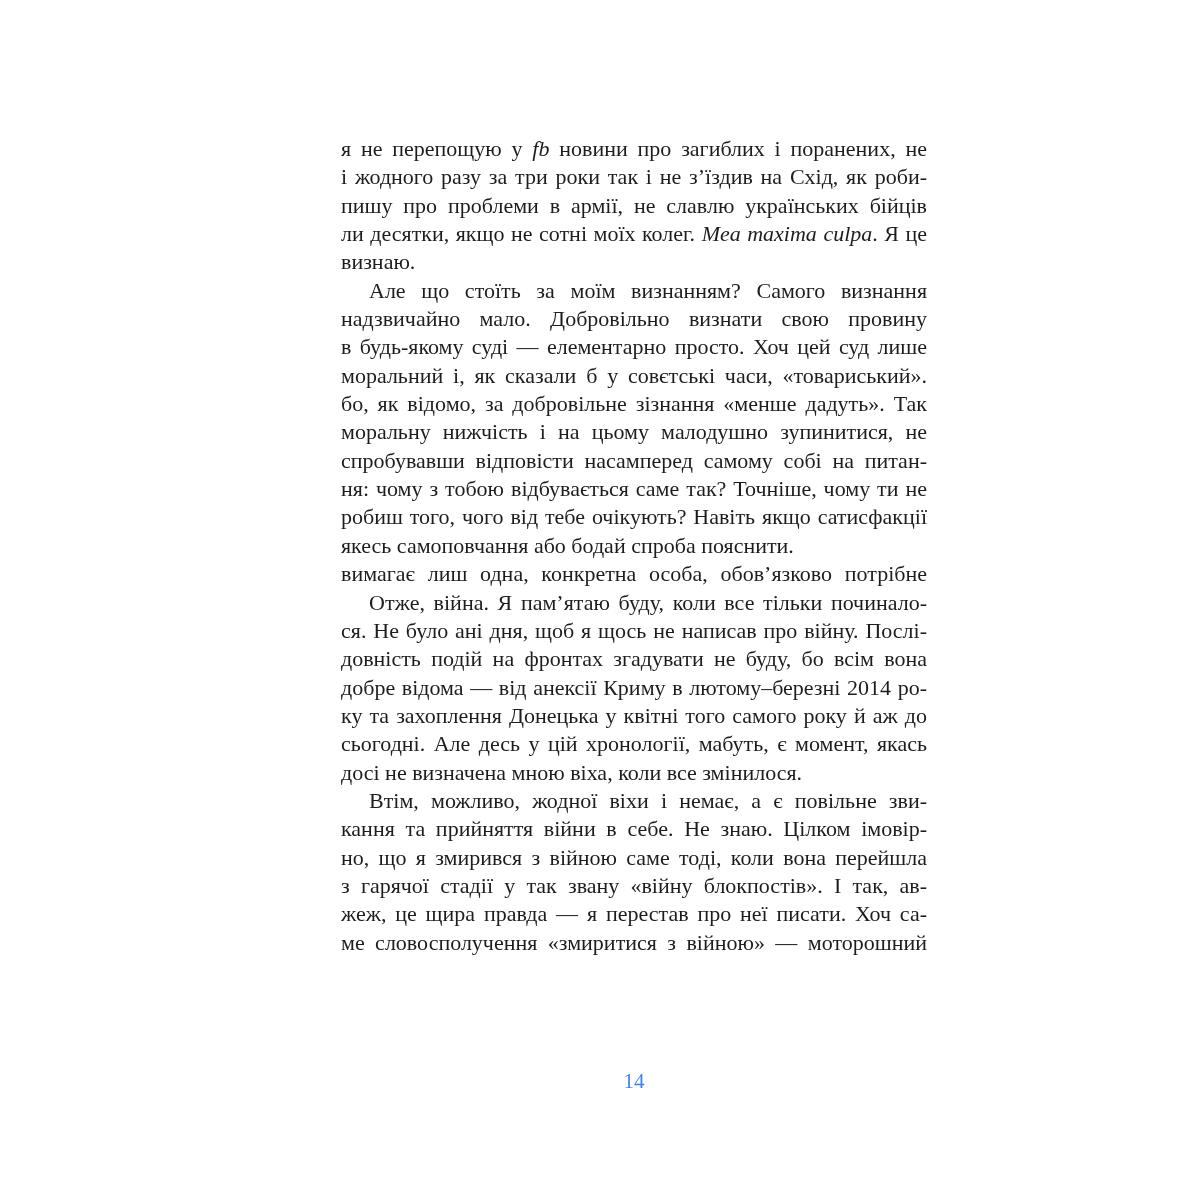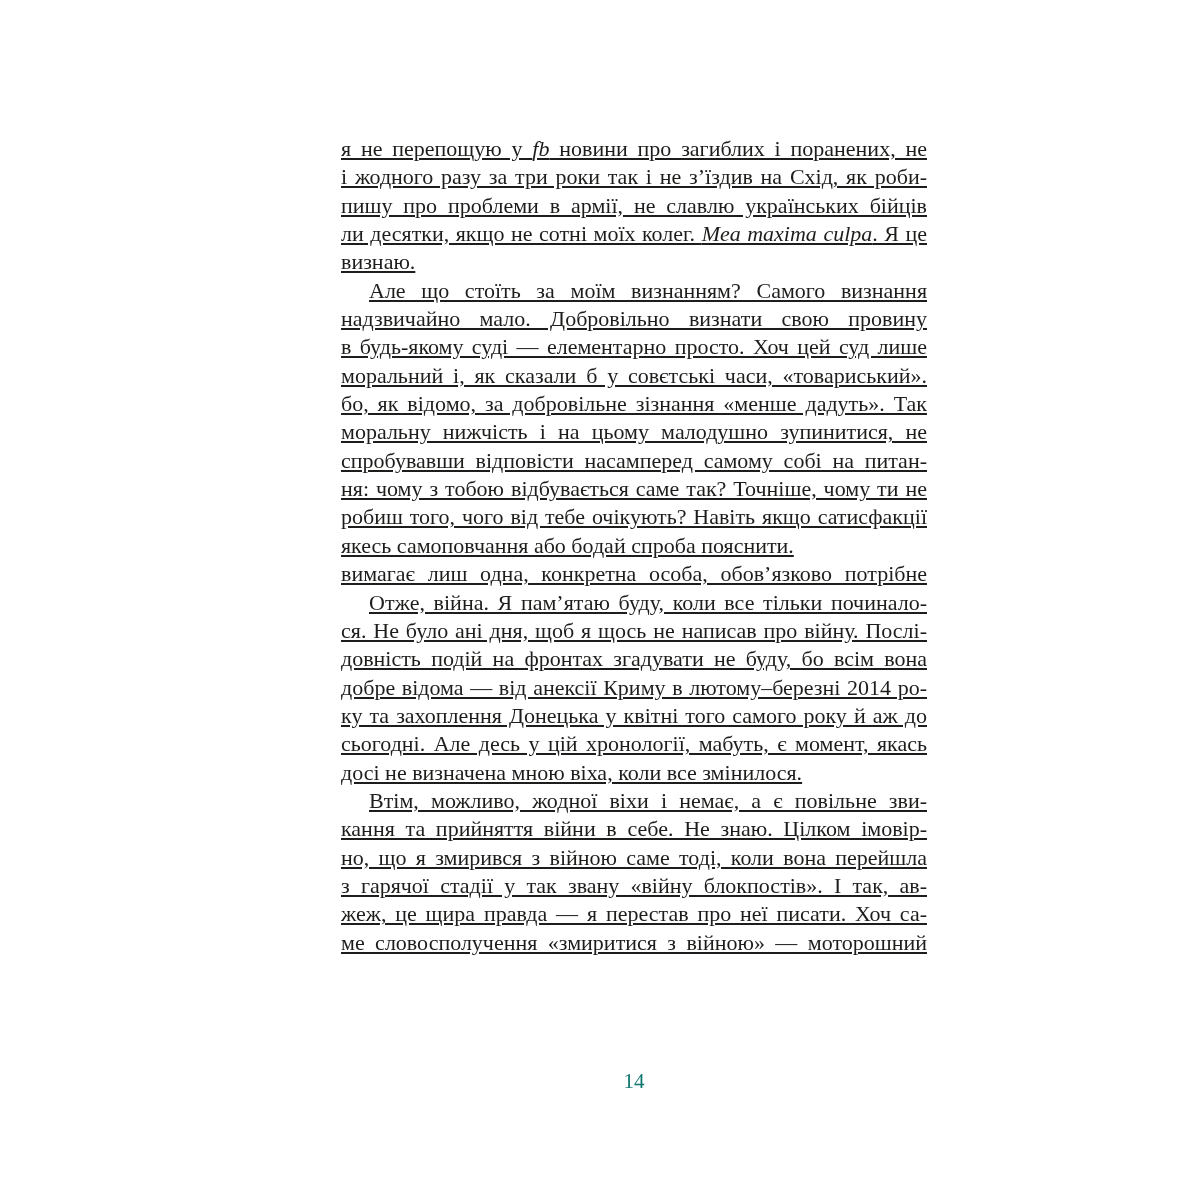--- a/index.html
+++ b/index.html
@@ -22,21 +22,21 @@
   }
   .text-block {
     position: absolute;
     left: 341px;
     top: 135px;
     width: 586px;
     font-size: 22px;
     line-height: 28.35px;
     color: #1d1d1b;
   }
-  .para { margin: 0; padding: 0; text-decoration: underline; }
+  .para { margin: 0; padding: 0; }
   .line {
     text-align: justify;
     text-align-last: justify;
     white-space: normal;
   }
   .line.no-just {
     text-align: center;
     text-align-last: left;
   }
   .para.indented .line:first-child {
@@ -46,21 +46,21 @@
     font-style: italic;
   }
   .page-number {
     position: absolute;
     left: 341px;
     top: 1068px;
     width: 586px;
     text-align: center;
     font-size: 21px;
     line-height: 26px;
-    color: #0f766e;
+    color: #3b82f6;
   }
 </style>
 </head>
 <body>
 
 <div class="page">
   <div class="text-block" id="text-block">
       <div class="para">
         <div class="line">я не перепощую у <i>fb</i> новини про загиблих і поранених, не</div>
         <div class="line">і жодного разу за три роки так і не з’їздив на Схід, як роби-</div>

